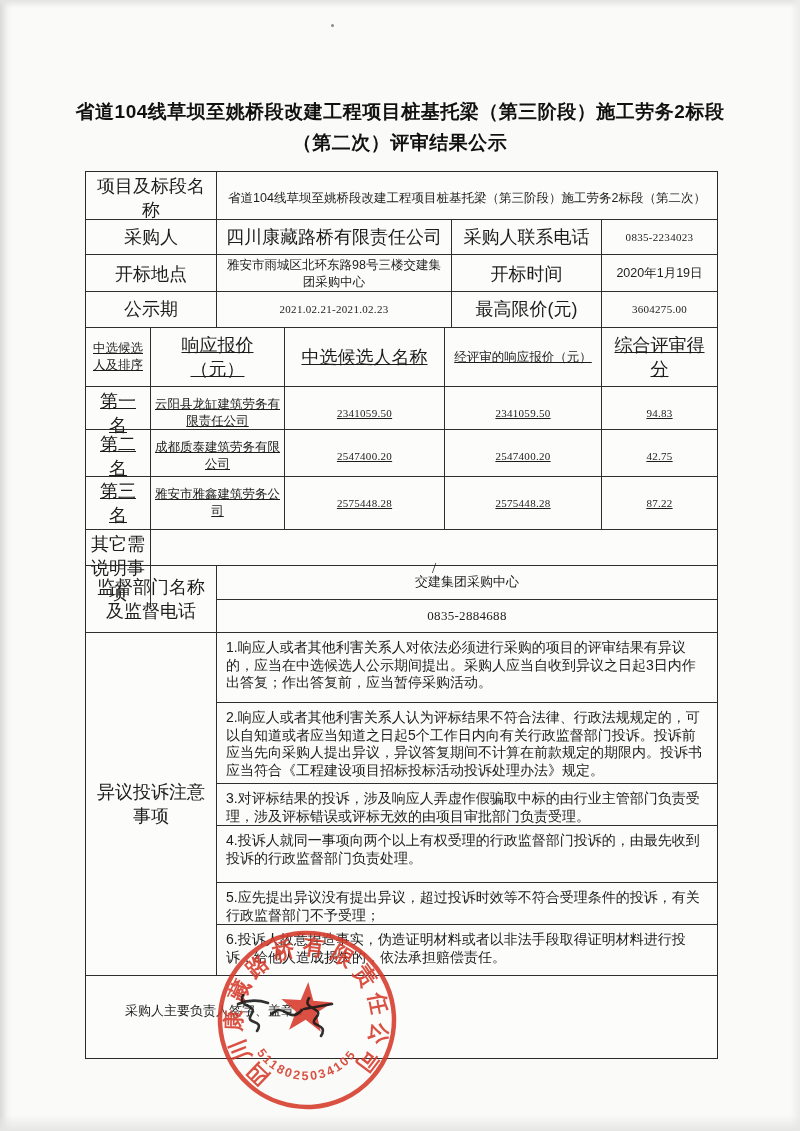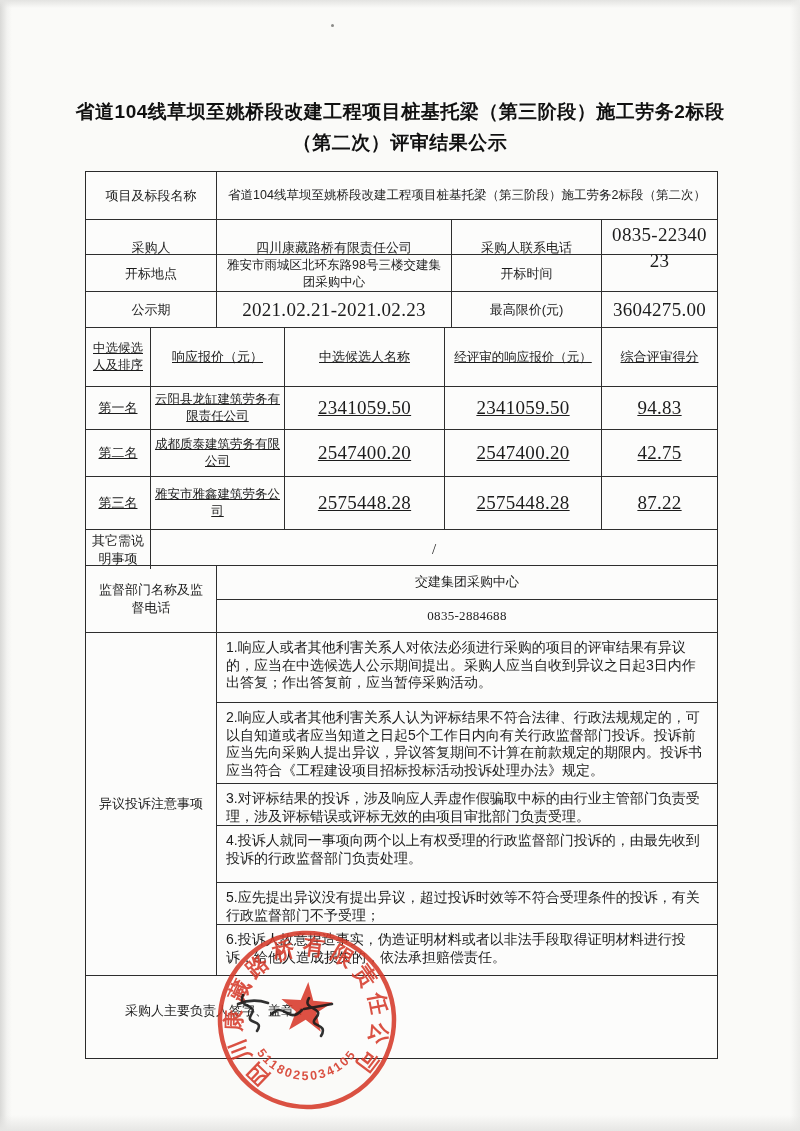--- a/index.html
+++ b/index.html
@@ -16,29 +16,29 @@
   .speck{position:absolute;left:331px;top:24px;width:3px;height:3px;background:#8a8a88;border-radius:50%;}
 
   .doc-title{position:absolute;left:70px;top:96px;width:660px;text-align:center;
              font-size:19px;font-weight:bold;line-height:1.65;letter-spacing:.5px;color:#111;}
 
   .doc-table{position:absolute;left:85px;top:171px;width:633px;border:1.6px solid #2a2a2a;
              background:#fcfcfb;box-sizing:border-box;}
   .row{display:grid;border-bottom:1.4px solid #2e2e2e;box-sizing:border-box;}
   .row:last-child{border-bottom:none;margin-left:32px;}
   .c{display:flex;align-items:center;justify-content:center;text-align:center;
-     padding:2px 6px;font-size:13px;line-height:1.35;box-sizing:border-box;word-break:break-all;}
+     padding:2px 6px;font-size:18px;line-height:1.35;box-sizing:border-box;word-break:break-all;}
   .br{border-right:1.4px solid #2e2e2e;}
   .gA{grid-template-columns:131px 235px 150px 1fr;}
   .gA1{grid-template-columns:131px 1fr;}
   .gB{grid-template-columns:65px 134px 160px 157px 1fr;text-decoration:underline;}
   .gN{grid-template-columns:65px 1fr;}
   .gL{grid-template-columns:131px 1fr;}
   .small{font-size:12.5px;}
-  .num{font-family:"Liberation Serif",serif;font-size:19px;letter-spacing:.3px;}
+  .num{font-family:"Liberation Serif",serif;font-size:11px;letter-spacing:.3px;}
   .sub{display:flex;flex-direction:column;}
   .sub > .subcell{flex:1;display:flex;align-items:center;justify-content:center;font-size:13px;}
   .sub > .subcell:first-child{border-bottom:1.4px solid #2e2e2e;}
   .items{display:flex;flex-direction:column;}
   .item{box-sizing:border-box;border-bottom:1.4px solid #2e2e2e;padding:6px 9px 2px 9px;
         font-size:14px;line-height:17.6px;text-align:left;word-break:break-all;}
   .item:last-child{border-bottom:none;}
   .sig-row{position:relative;height:82px;}
   .sig-label{position:absolute;left:7px;top:26px;font-size:13px;}
   .slash{font-size:15px;font-family:"Liberation Serif",serif;}
@@ -67,20 +67,21 @@
       <div class="c br">采购人</div>
       <div class="c br">四川康藏路桥有限责任公司</div>
       <div class="c br">采购人联系电话</div>
       <div class="c num">0835-2234023</div>
     </div>
 
     <div class="row gA" style="height:37px">
       <div class="c br">开标地点</div>
       <div class="c br small">雅安市雨城区北环东路98号三楼交建集团采购中心</div>
       <div class="c br">开标时间</div>
+      <div class="c small">2020年1月19日</div>
     </div>
 
     <div class="row gA" style="height:36px">
       <div class="c br">公示期</div>
       <div class="c br num">2021.02.21-2021.02.23</div>
       <div class="c br">最高限价(元)</div>
       <div class="c num">3604275.00</div>
     </div>
 
     <div class="row gB" style="height:59px">

